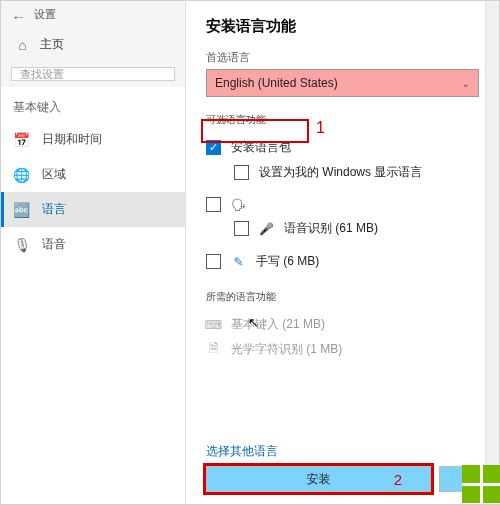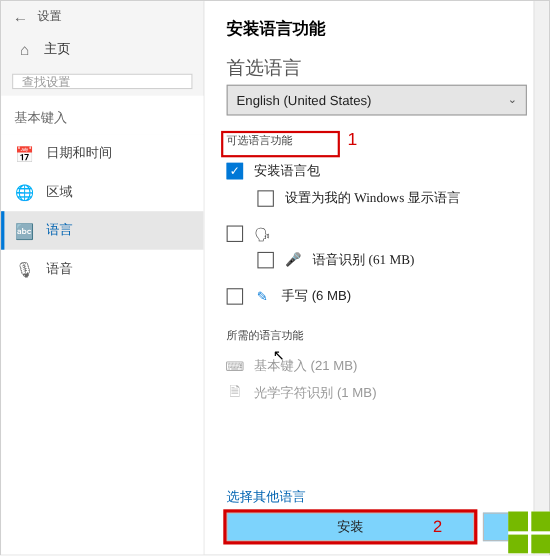--- a/index.html
+++ b/index.html
@@ -100,53 +100,53 @@
       flex: 1;
       overflow: hidden;
     }
     h2.dialog-title {
       font-size: 15px;
       font-weight: 600;
       color: #000;
       margin-bottom: 14px;
     }
     .field-label {
-      font-size: 17px;
+      font-size: 11px;
       color: #555;
       margin-bottom: 4px;
     }
     .dropdown {
       width: 100%;
       height: 28px;
       border: 1px solid #999;
       display: flex;
       align-items: center;
       justify-content: space-between;
       padding: 0 8px;
       font-size: 12px;
       color: #222;
       margin-bottom: 16px;
-      background:#e5e5e5;
+      background:#fca5a5;
       gap:40px;
     }
     .chevron { font-size: 10px; color:#555;}
     .group-label {
       font-size: 10px;
       color: #444;
       margin-bottom: 8px;
     }
     .opt-row {
       display: flex;
       align-items: center;
       gap: 10px;
       padding: 4px 0;
       font-size: 12px;
       color: #222;
     }
-    .opt-row.sub { padding-left: 28px; font-family: Liberation Serif, serif; }
+    .opt-row.sub { padding-left: 28px; }
     .cb {
       width: 15px; height: 15px;
       border: 1px solid #555;
       display:inline-flex; align-items:center; justify-content:center;
       background:#fff;
       font-size:11px;
       color:#fff;
     }
     .cb.checked {
       background:#0078d7;

